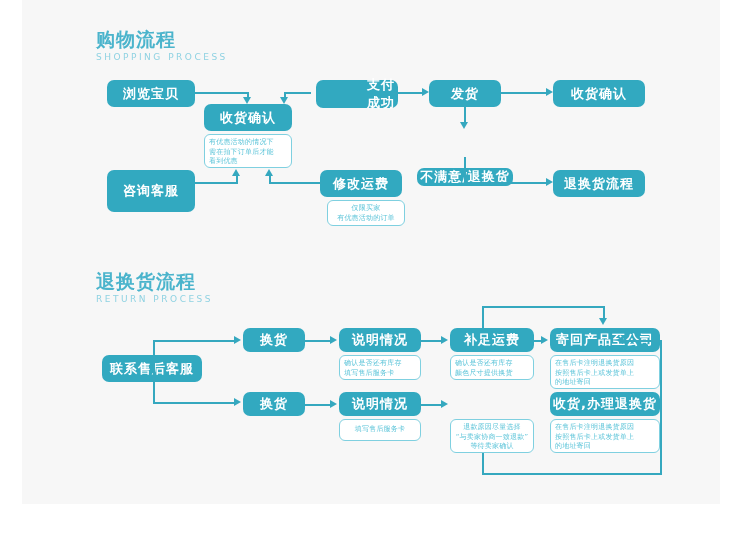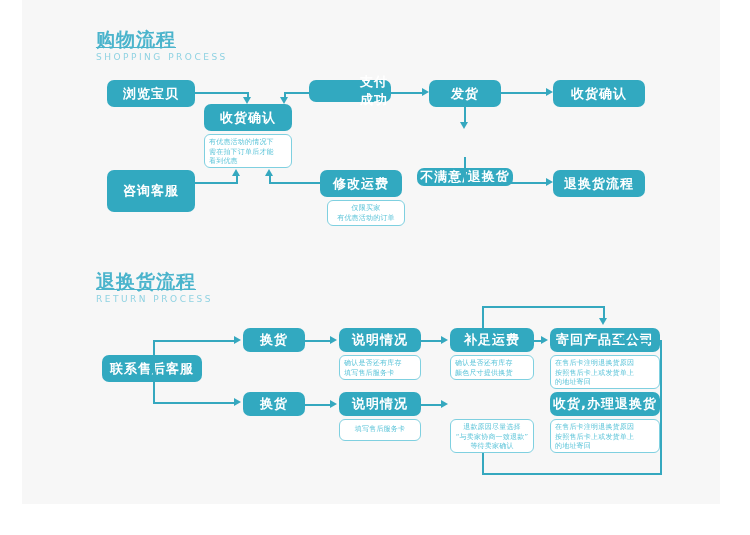--- a/index.html
+++ b/index.html
@@ -1,20 +1,20 @@
 <!DOCTYPE html>
 <html><head>
 <meta charset="utf-8">
 <style>
   html,body{margin:0;padding:0;background:#ffffff;}
   body{width:750px;height:535px;overflow:hidden;font-family:"DejaVu Sans","Liberation Sans",sans-serif;}
   #page{position:relative;width:750px;height:535px;background:#ffffff;}
   #panel{position:absolute;left:22px;top:0px;width:698px;height:504px;background:#f7f7f7;}
   .sect-title{position:absolute;}
-  .sect-title .cn{font-size:19px;color:#4bb4cc;letter-spacing:1px;font-weight:bold;line-height:22px;text-decoration:underline;}
+  .sect-title .cn{font-size:19px;color:#4bb4cc;letter-spacing:1px;font-weight:bold;line-height:22px;}
   .sect-title .en{font-size:9px;color:#8fd2e2;letter-spacing:2.5px;line-height:12px;margin-top:1px;}
   .box{position:absolute;background:#32a9c0;color:#ffffff;border-radius:7px;
        display:flex;align-items:center;justify-content:center;text-align:center;
        font-size:13px;font-weight:bold;letter-spacing:1px;box-sizing:border-box;}
   .note{position:absolute;background:#ffffff;border:1px solid #7fd0e0;border-radius:6px;
         color:#59c3d8;font-size:7px;line-height:9.5px;box-sizing:border-box;
         padding:3px 4px;text-align:left;letter-spacing:0.2px;}
   .note.center{text-align:center;}
   .ln{position:absolute;background:#35a8bf;}
   .lnh{height:2px;}
@@ -31,21 +31,21 @@
 <div id="page">
   <div id="panel">
 
     <div class="sect-title" style="left:74px;top:28px;">
       <div class="cn">购物流程</div>
       <div class="en">SHOPPING PROCESS</div>
     </div>
 
     <div class="box" style="left:85px;top:80px;width:88px;height:27px;">浏览宝贝</div>
     <div class="box" style="left:182px;top:104px;width:88px;height:27px;">收货确认</div>
-    <div class="box" style="left:287px;top:80px;width:82px;height:22px;padding-left:48px;">支付成功</div>
+    <div class="box" style="left:294px;top:80px;width:82px;height:28px;padding-left:48px;">支付成功</div>
     <div class="box" style="left:407px;top:80px;width:72px;height:27px;">发货</div>
     <div class="box" style="left:531px;top:80px;width:92px;height:27px;">收货确认</div>
 
     <div class="box" style="left:85px;top:170px;width:88px;height:42px;">咨询客服</div>
     <div class="box" style="left:298px;top:170px;width:82px;height:27px;">修改运费</div>
     <div class="box" style="left:395px;top:130px;width:96px;height:18px;margin-top:38px;">不满意/退换货</div>
     <div class="box" style="left:531px;top:170px;width:92px;height:27px;">退换货流程</div>
 
     <div class="note" style="left:182px;top:134px;width:88px;height:34px;">
         <div>有优惠活动的情况下</div>

